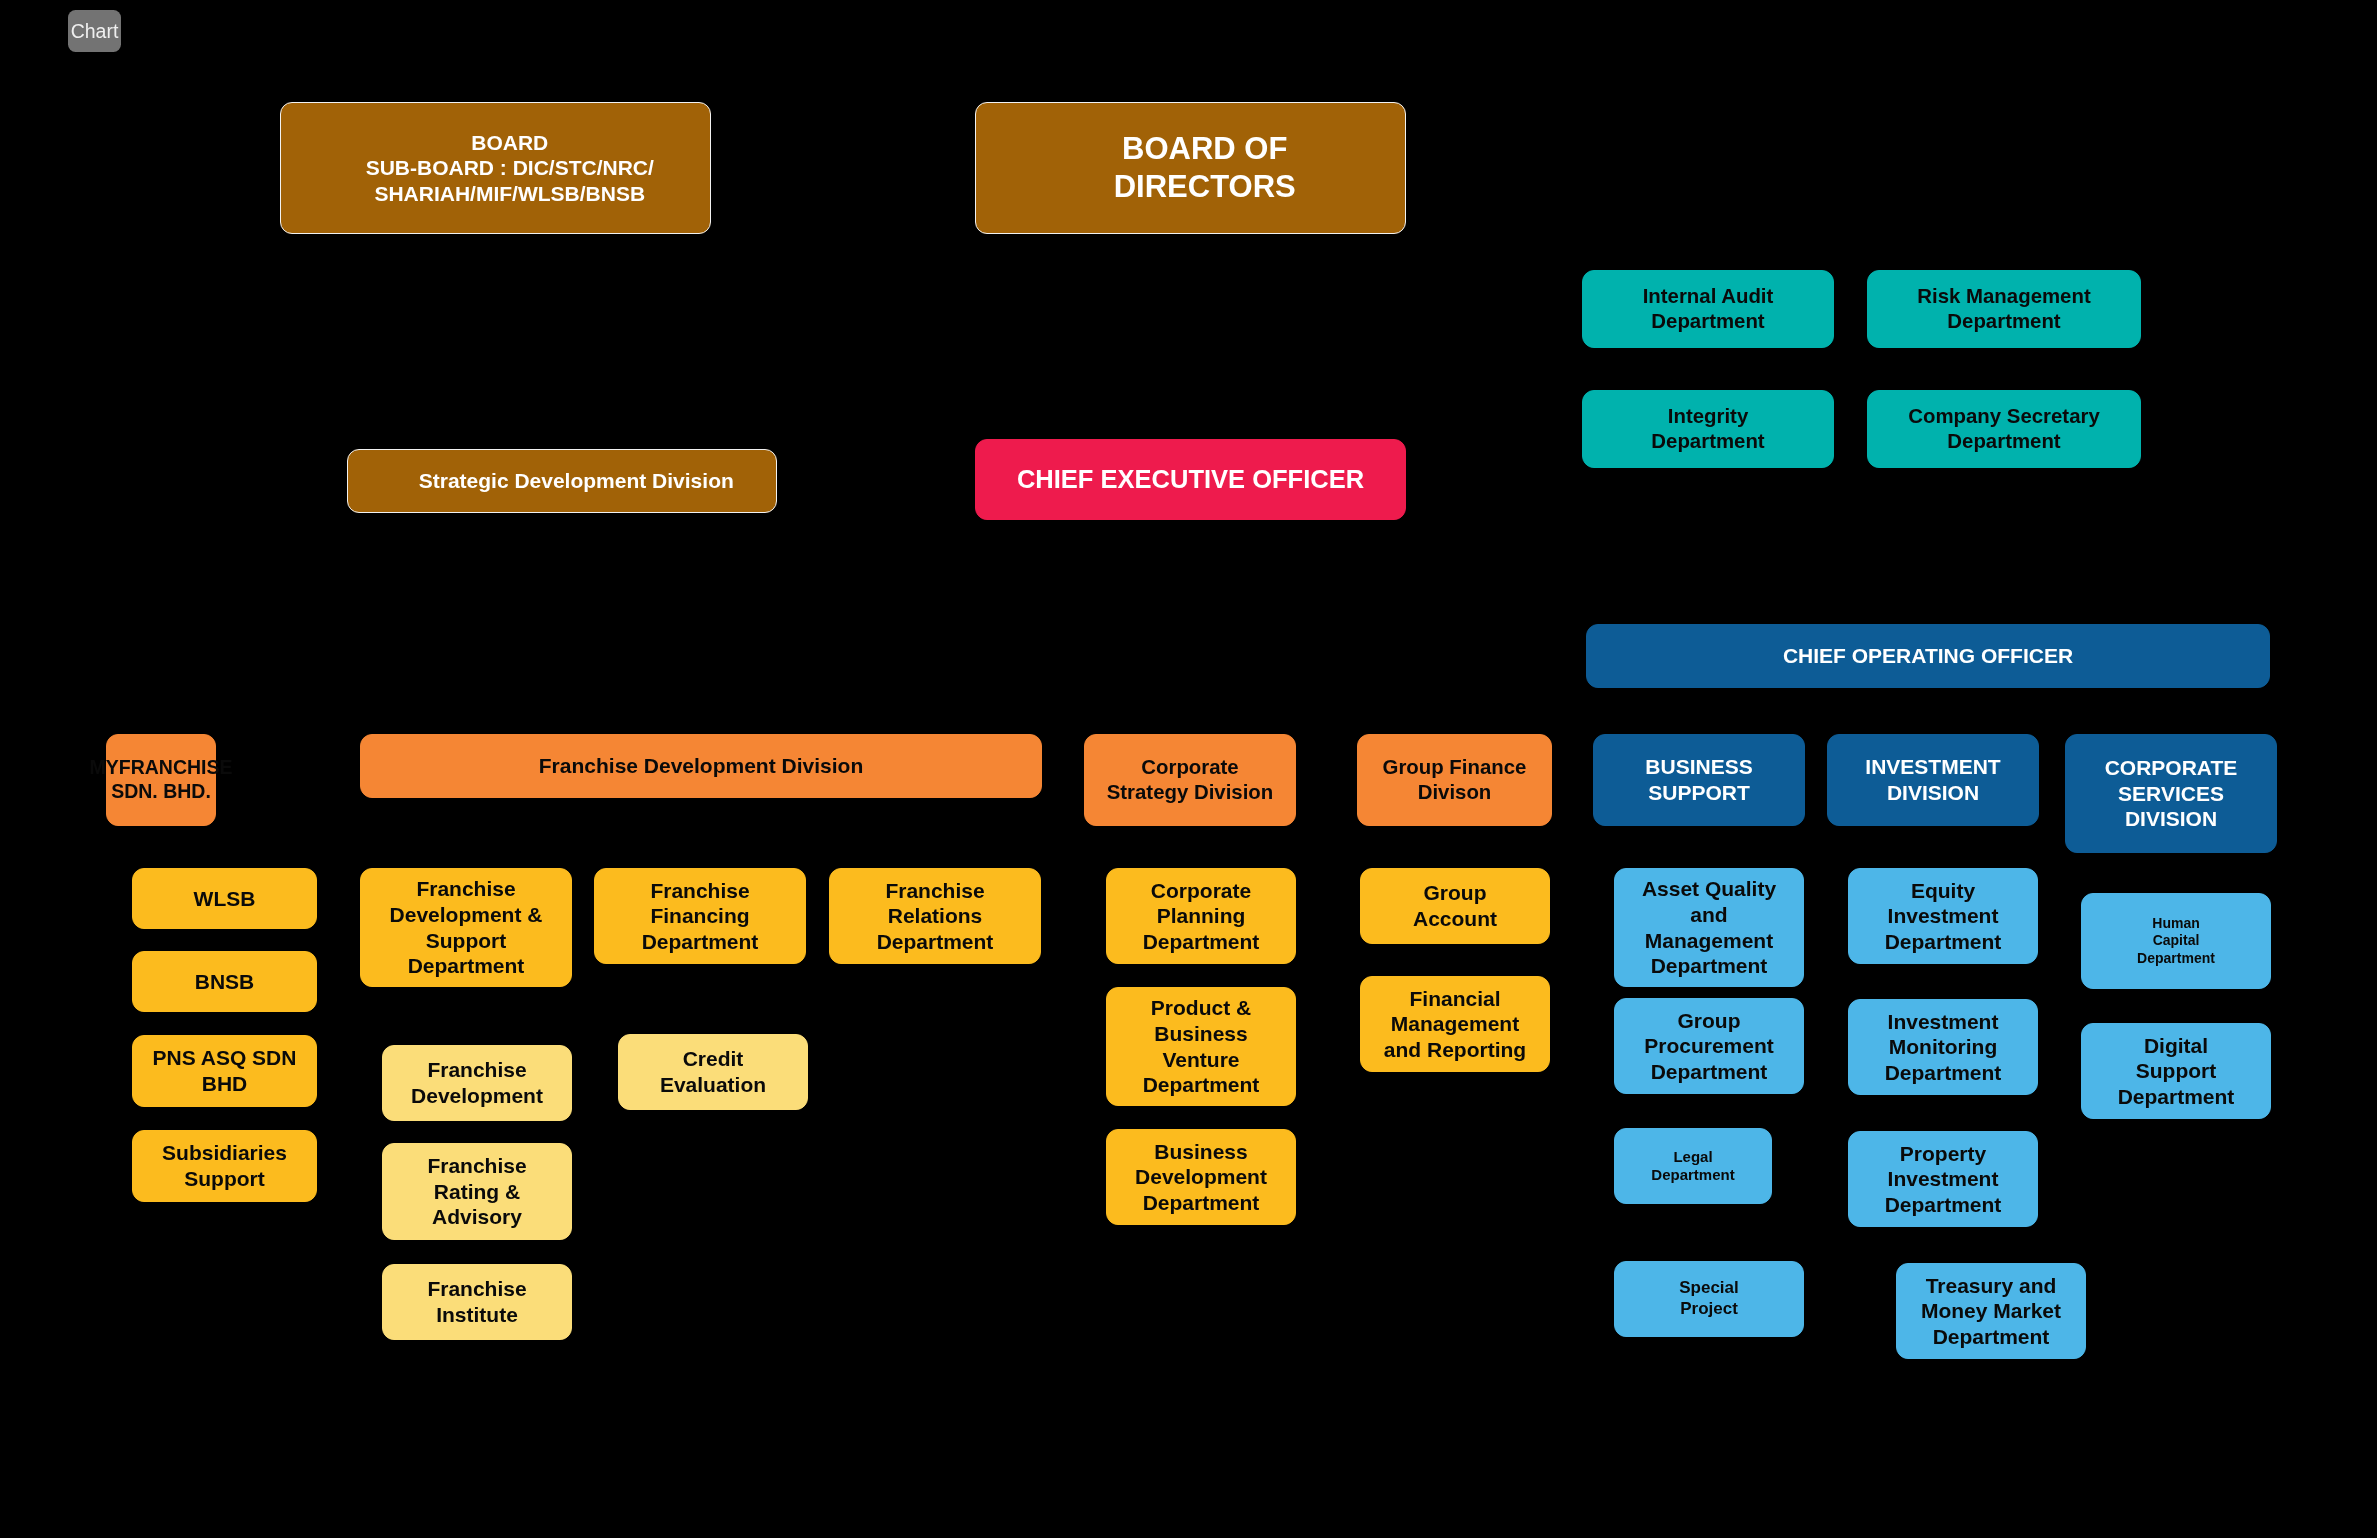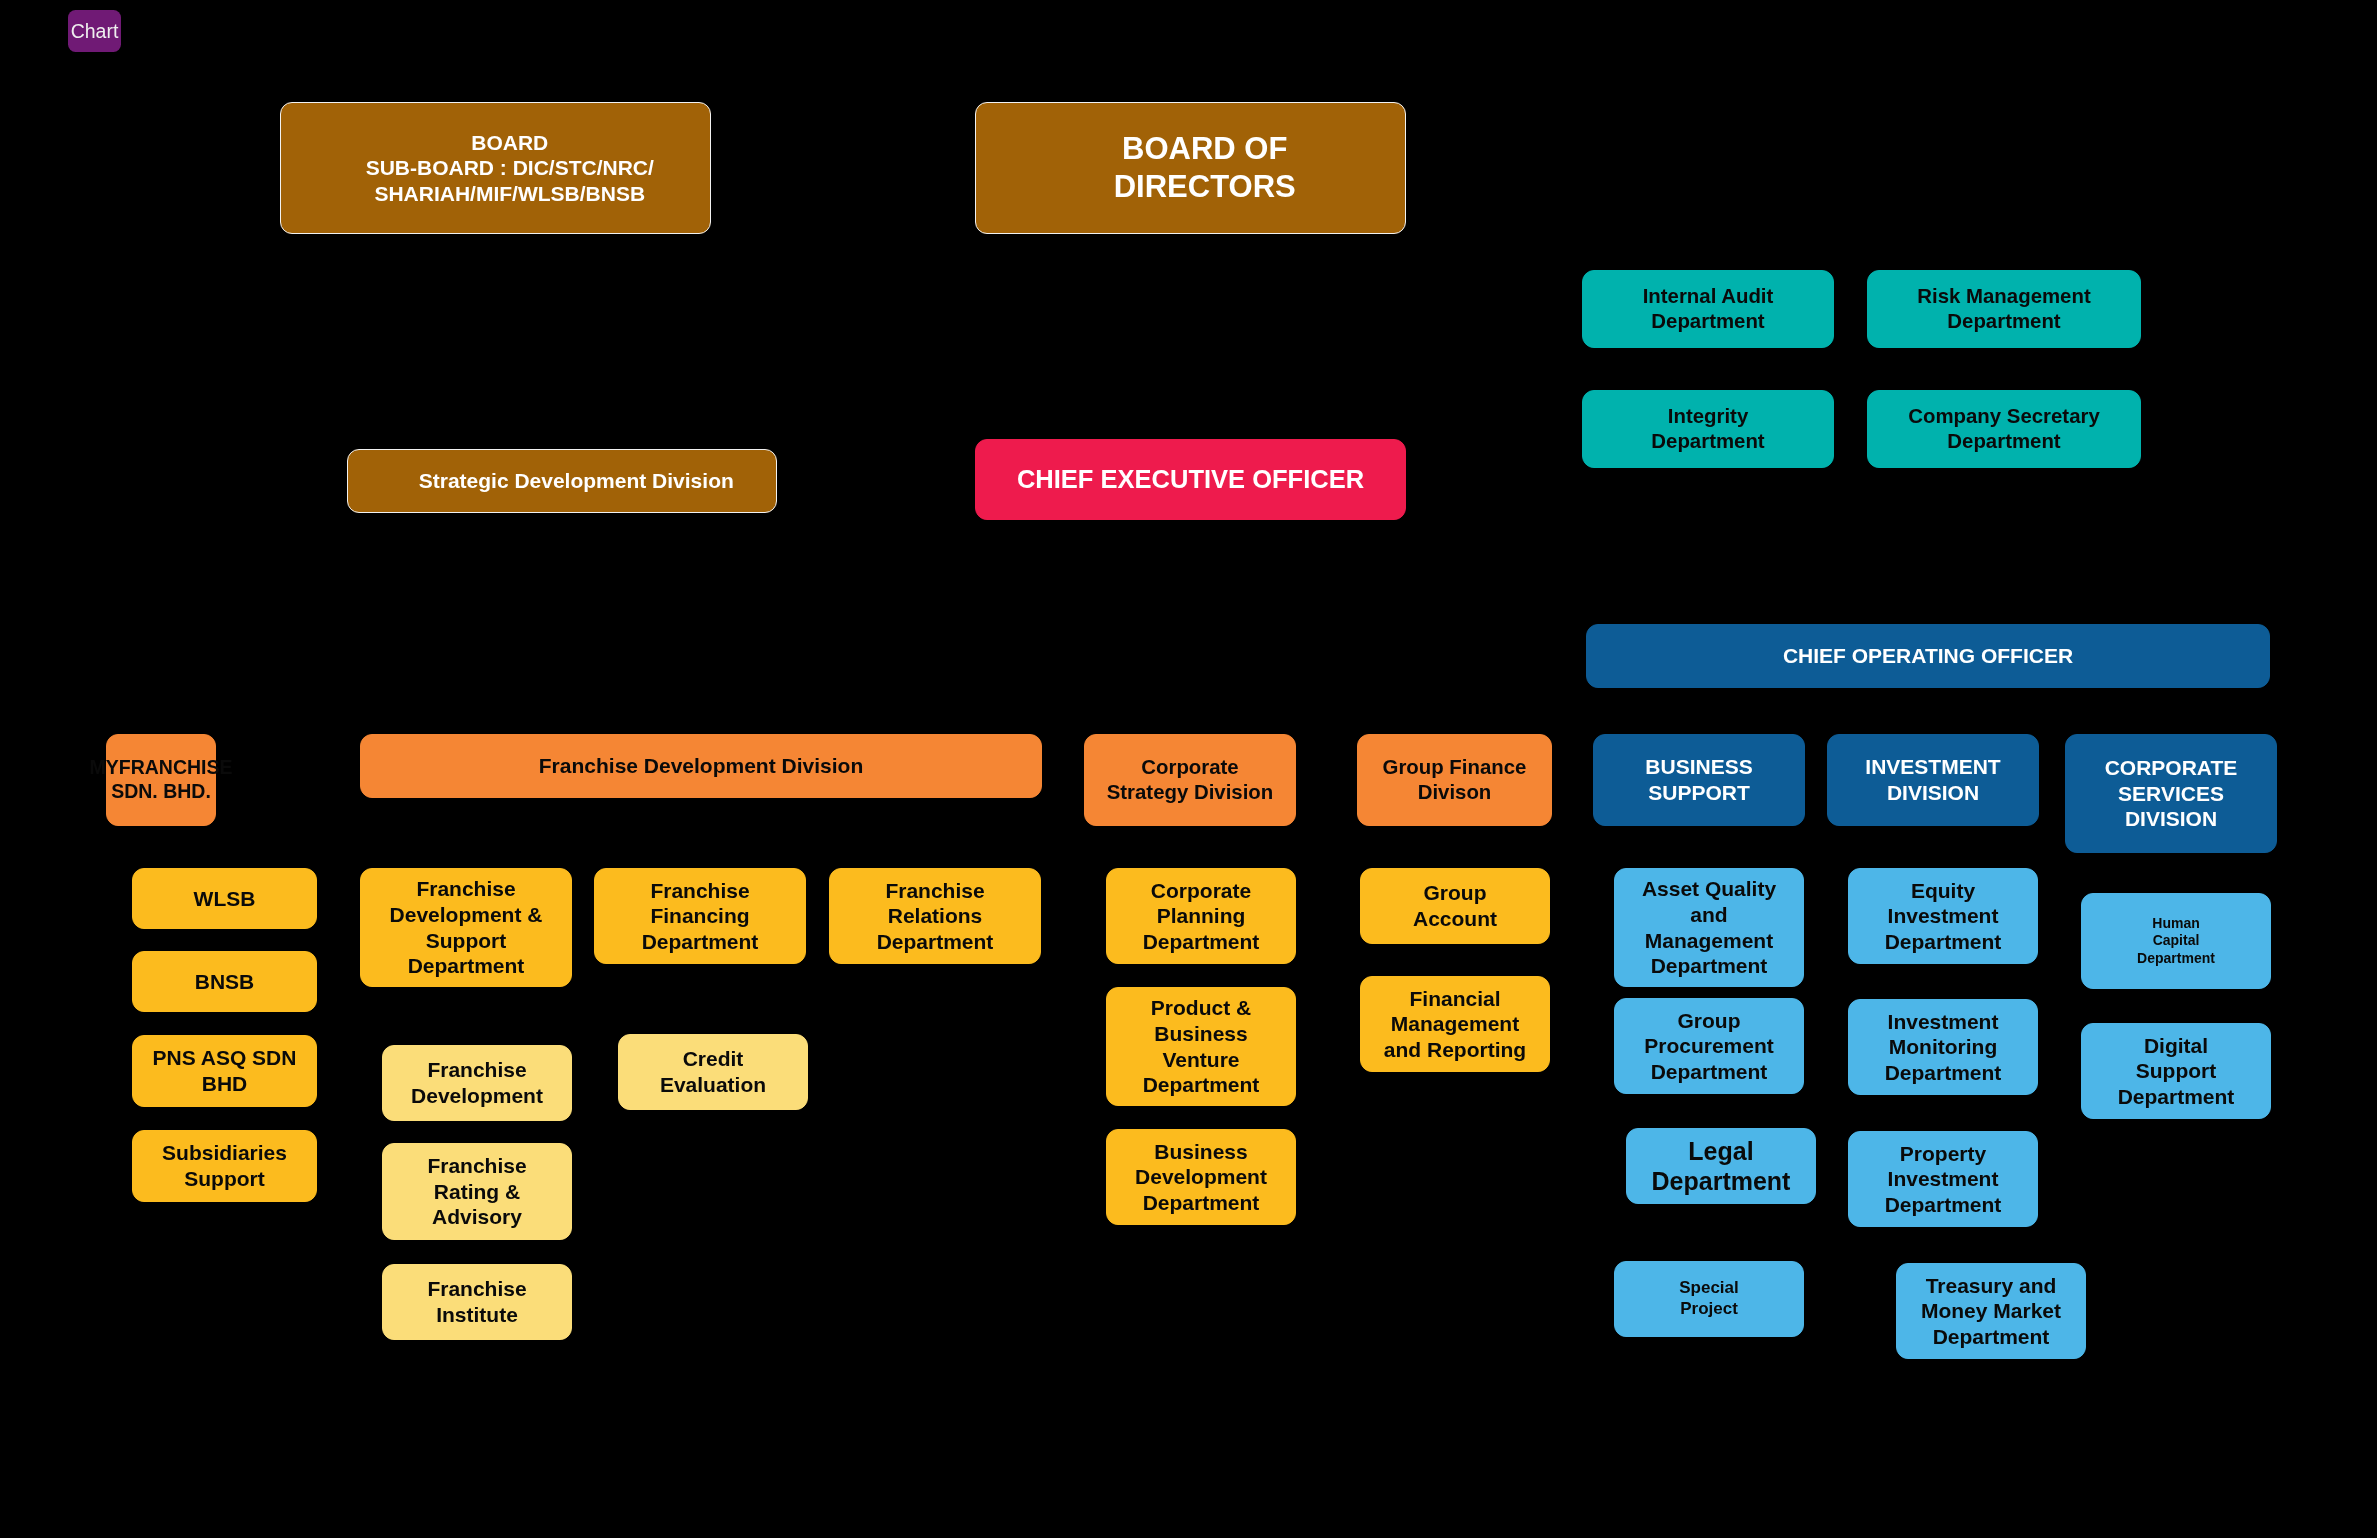--- a/index.html
+++ b/index.html
@@ -96,21 +96,21 @@
     font-weight: 700;
   }
 
   
   #chart-badge {
     position: absolute;
     left: 68px;
     top: 10.2px;
     width: 53px;
     height: 42px;
-    background: #701a75;
+    background: #737373;
     border-radius: 7.6px;
     color: #efefef;
     font-size: 19.5px;
     display: flex;
     align-items: center;
     justify-content: center;
     font-weight: 400;
   }
 </style>
 </head>
@@ -209,21 +209,21 @@
 Management
 and Reporting</div>
 
   <div class="node n-lightblue" style="left:1614px; top:868px; width:190px; height:119px; font-size:21px;">Asset Quality
 and
 Management
 Department</div>
   <div class="node n-lightblue" style="left:1614px; top:998px; width:190px; height:96px; font-size:21px;">Group
 Procurement
 Department</div>
-  <div class="node n-lightblue" style="left:1614px; top:1128px; width:190px; height:76px; font-size:25px;margin-left:12px;">Legal
+  <div class="node n-lightblue" style="left:1614px; top:1128px; width:158px; height:76px; font-size:15px;">Legal
 Department</div>
   <div class="node n-lightblue" style="left:1614px; top:1261px; width:190px; height:76px; font-size:17px;">Special
 Project</div>
 
   <div class="node n-lightblue" style="left:1848px; top:868px; width:190px; height:96px; font-size:21px;">Equity
 Investment
 Department</div>
   <div class="node n-lightblue" style="left:1848px; top:999px; width:190px; height:96px; font-size:21px;">Investment
 Monitoring
 Department</div>

